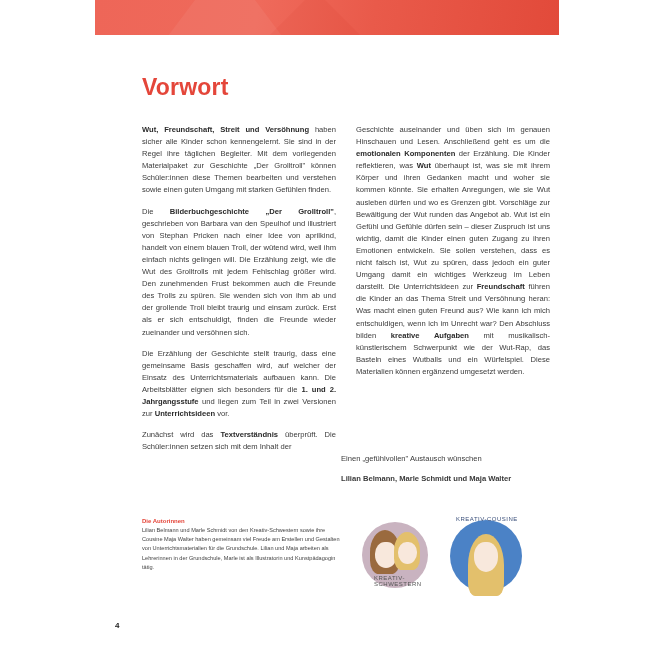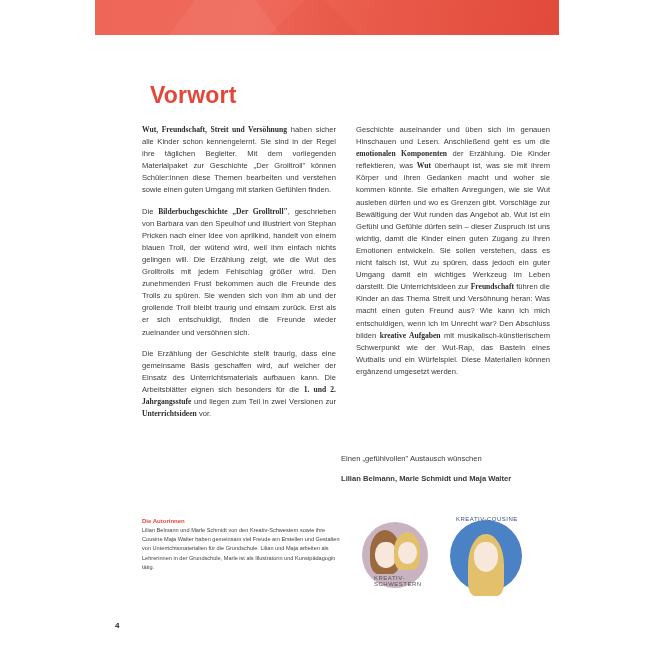--- a/index.html
+++ b/index.html
@@ -7,28 +7,28 @@
          font-family:"Liberation Sans", "DejaVu Sans", sans-serif; color:#3a3a3a; }
   .banner { position:absolute; left:95px; top:0; width:464px; height:35px;
             background: linear-gradient(100deg, #ee6658 0%, #ef6a5b 35%, #e95a4a 60%, #e24a3a 100%);
             overflow:hidden; }
   .banner .tri1 { position:absolute; left:70px; top:-40px; width:0; height:0;
             border-left:60px solid transparent; border-right:60px solid transparent;
             border-bottom:80px solid rgba(255,255,255,0.06); }
   .banner .tri2 { position:absolute; left:170px; top:-10px; width:0; height:0;
             border-left:50px solid transparent; border-right:50px solid transparent;
             border-bottom:50px solid rgba(200,40,30,0.08); }
-  .title { position:absolute; left:142px; top:74px; margin:8px; font-size:23px; font-weight:bold;
+  .title { position:absolute; left:142px; top:74px; margin:0; font-size:23px; font-weight:bold;
            color:#e4463a; letter-spacing:0.2px; }
   .col { position:absolute; top:124px; width:194px; font-size:7.6px; line-height:12.1px;
          text-align:justify; hyphens:auto; }
   .col p { margin:0 0 9px 0; }
   .col-left { left:142px; }
   .col-right { left:356px; }
-  .col b { color:#2b2b2b;font-family:Liberation Serif, serif; }
+  .col b { color:#2b2b2b; }
   .closing { position:absolute; left:341px; width:200px; font-size:7.6px; line-height:12px; margin:0; }
   .authors-box { position:absolute; left:142px; top:517px; width:202px; font-size:5.6px; line-height:9.2px; color:#444; }
   .authors-box h3 { margin:0; font-size:6px; font-weight:bold; color:#e4463a; line-height:9px; }
   .authors-box p { margin:0; }
   .avatar { position:absolute; border-radius:50%; }
   .avatar-sisters { left:362px; top:522px; width:66px; height:66px; background:#c9b3c0; }
   .avatar-cousine { left:450px; top:520px; width:72px; height:72px; background:#4b82c6; }
   .face { position:absolute; border-radius:45% 45% 50% 50%; background:#f8e8dc; }
   .hair { position:absolute; border-radius:50% 50% 30% 30%; }
   .arc-label { position:absolute; font-size:6px; color:#555; letter-spacing:0.5px; }
@@ -41,20 +41,21 @@
   <div class="tri1"></div>
   <div class="tri2"></div>
 </div>
 
 <h1 class="title">Vorwort</h1>
 
 <div class="col col-left">
   <p><b>Wut, Freundschaft, Streit und Versöhnung</b><span> haben sicher alle Kinder schon kennengelernt. Sie sind in der Regel ihre täglichen Begleiter. Mit dem vorliegenden Materialpaket zur Geschichte „Der Grolltroll" können Schüler:innen diese Themen bearbeiten und verstehen sowie einen guten Umgang mit starken Gefühlen finden.</span></p>
   <p><span>Die </span><b>Bilderbuchgeschichte „Der Grolltroll"</b><span>, geschrieben von Barbara van den Speulhof und illustriert von Stephan Pricken nach einer Idee von aprilkind, handelt von einem blauen Troll, der wütend wird, weil ihm einfach nichts gelingen will. Die Erzählung zeigt, wie die Wut des Grolltrolls mit jedem Fehlschlag größer wird. Den zunehmenden Frust bekommen auch die Freunde des Trolls zu spüren. Sie wenden sich von ihm ab und der grollende Troll bleibt traurig und einsam zurück. Erst als er sich entschuldigt, finden die Freunde wieder zueinander und versöhnen sich.</span></p>
   <p><span>Die Erzählung der Geschichte stellt traurig, dass eine gemeinsame Basis geschaffen wird, auf welcher der Einsatz des Unterrichtsmaterials aufbauen kann. Die Arbeitsblätter eignen sich besonders für die </span><b>1. und 2. Jahrgangsstufe</b><span> und liegen zum Teil in zwei Versionen zur </span><b>Unterrichtsideen</b><span> vor.</span></p>
+  <p><span>Zunächst wird das </span><b>Textverständnis</b><span> überprüft. Die Schüler:innen setzen sich mit dem Inhalt der</span></p>
 </div>
 
 <div class="col col-right">
   <p><span>Geschichte auseinander und üben sich im genauen Hinschauen und Lesen. Anschließend geht es um die </span><b>emotionalen Komponenten</b><span> der Erzählung. Die Kinder reflektieren, was </span><b>Wut</b><span> überhaupt ist, was sie mit ihrem Körper und ihren Gedanken macht und woher sie kommen könnte. Sie erhalten Anregungen, wie sie Wut ausleben dürfen und wo es Grenzen gibt. Vorschläge zur Bewältigung der Wut runden das Angebot ab. Wut ist ein Gefühl und Gefühle dürfen sein – dieser Zuspruch ist uns wichtig, damit die Kinder einen guten Zugang zu ihren Emotionen entwickeln. Sie sollen verstehen, dass es nicht falsch ist, Wut zu spüren, dass jedoch ein guter Umgang damit ein wichtiges Werkzeug im Leben darstellt. Die Unterrichtsideen zur </span><b>Freundschaft</b><span> führen die Kinder an das Thema Streit und Versöhnung heran: Was macht einen guten Freund aus? Wie kann ich mich entschuldigen, wenn ich im Unrecht war? Den Abschluss bilden </span><b>kreative Aufgaben</b><span> mit musikalisch-künstlerischem Schwerpunkt wie der Wut-Rap, das Basteln eines Wutballs und ein Würfelspiel. Diese Materialien können ergänzend umgesetzt werden.</span></p>
 </div>
 
 <p class="closing" style="top:453px;">Einen „gefühlvollen" Austausch wünschen</p>
 <p class="closing" style="top:473px;font-weight:bold;">Lilian Belmann, Marle Schmidt und Maja Walter</p>
 
 <div class="authors-box">

